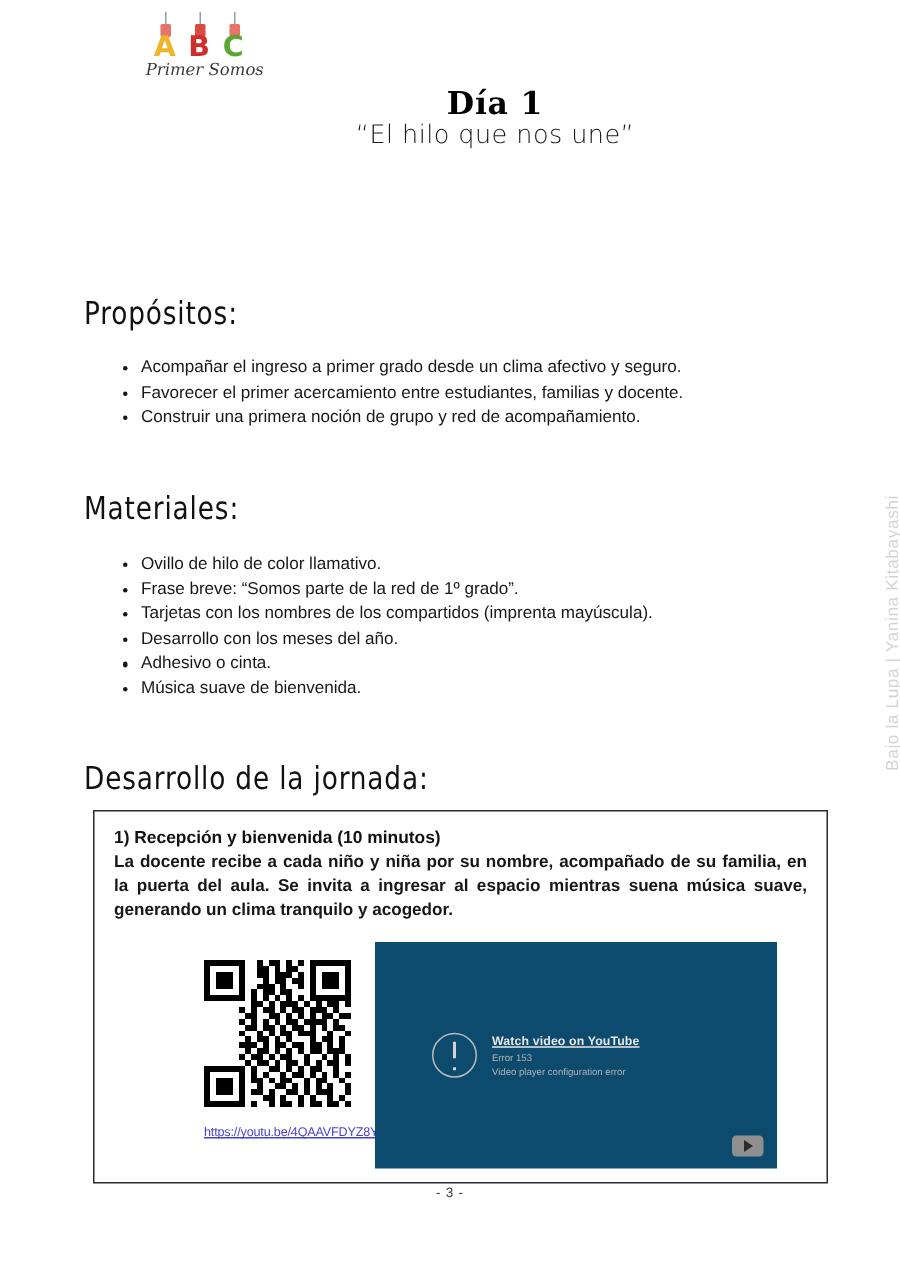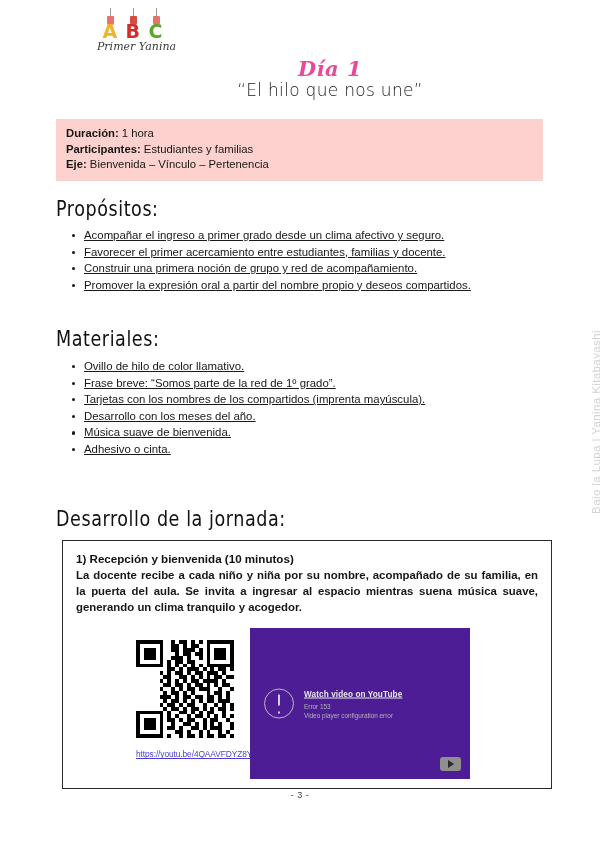--- a/index.html
+++ b/index.html
@@ -92,24 +92,23 @@
   .doc-title-wrap {
     position: absolute;
     left: 200px;
     top: 57px;
     width: 260px;
     text-align: center;
   }
   .doc-title {
     font-family: "DejaVu Serif", serif;
     font-weight: bold;
-    font-style: italic;
     font-size: 21px;
     line-height: 24px;
-    color: #ec4899;
+    color: #000000;
     letter-spacing: 0.5px;
   }
   .doc-subtitle {
     font-family: "DejaVu Sans", sans-serif;
     font-size: 17px;
     line-height: 21px;
     color: #181818;
     margin-top: -1px;
     font-weight: 300;
     letter-spacing: 0.3px;
@@ -145,24 +144,23 @@
     color: #111;
     letter-spacing: 0.6px;
     white-space: nowrap;
     transform: scaleX(0.93);
     transform-origin: left center;
   }
 
   
   .bullets {
     position: absolute;
-    margin: 2px;
+    margin: 12px;
     padding: 0 0 0 26px;
     list-style: none;
-    text-decoration: underline;
   }
   .bullets li {
     position: relative;
     font-size: 11.4px;
     line-height: 15.6px;
     color: #171717;
     margin: 0 0 1px 0;
   }
   .bullets li::before {
     content: "";
@@ -232,23 +230,23 @@
     text-decoration: underline;
     white-space: nowrap;
     letter-spacing: -0.1px;
   }
 
   
   .video-player {
     position: absolute;
     left: 174px;
     top: 4px;
-    width: 220px;
+    width: 268px;
     height: 151px;
-    background: #4c1d95;
+    background: #0c4a6e;
   }
   .video-error {
     position: absolute;
     left: 50%;
     top: 50%;
     transform: translate(-50%, -50%);
     display: flex;
     align-items: center;
     gap: 10px;
     width: 192px;
@@ -361,56 +359,44 @@
       <div class="logo-string s-a"></div>
       <div class="logo-string s-b"></div>
       <div class="logo-string s-c"></div>
       <div class="logo-tag t-a"></div>
       <div class="logo-tag t-b"></div>
       <div class="logo-tag t-c"></div>
       <div class="logo-letter l-a">A</div>
       <div class="logo-letter l-b">B</div>
       <div class="logo-letter l-c">C</div>
     </div>
-    <div class="logo-sub">Primer Yanina</div>
+    <div class="logo-sub">Primer Somos</div>
   </div>
 
   <div class="doc-title-wrap">
     <div class="doc-title">Día 1</div>
     <div class="doc-subtitle">“El hilo que nos une”</div>
   </div>
 
-  <div class="info-box">
-    <div class="info-line">
-      <b>Duración:</b><span> 1 hora</span>
-    </div>
-    <div class="info-line">
-      <b>Participantes:</b><span> Estudiantes y familias</span>
-    </div>
-    <div class="info-line">
-      <b>Eje:</b><span> Bienvenida – Vínculo – Pertenencia</span>
-    </div>
-  </div>
 
   <div class="section-heading" style="left:56px; top:198px;">Propósitos:</div>
   <ul class="bullets" style="left:56px; top:226px; width:470px;">
     <li>Acompañar el ingreso a primer grado desde un clima afectivo y seguro.</li>
     <li>Favorecer el primer acercamiento entre estudiantes, familias y docente.</li>
     <li>Construir una primera noción de grupo y red de acompañamiento.</li>
-    <li class="justified">Promover la expresión oral a partir del nombre propio y deseos compartidos.</li>
   </ul>
 
   <div class="section-heading" style="left:56px; top:328px;">Materiales:</div>
   <ul class="bullets" style="left:56px; top:357px; width:470px;">
     <li>Ovillo de hilo de color llamativo.</li>
     <li>Frase breve: “Somos parte de la red de 1º grado”.</li>
     <li>Tarjetas con los nombres de los compartidos (imprenta mayúscula).</li>
     <li>Desarrollo con los meses del año.</li>
+    <li>Adhesivo o cinta.</li>
     <li>Música suave de bienvenida.</li>
-    <li>Adhesivo o cinta.</li>
   </ul>
 
   <div class="section-heading" style="left:56px; top:508px;">Desarrollo de la jornada:</div>
 
   <div class="activity-box">
     <div class="activity-title">1) Recepción y bienvenida (10 minutos)</div>
     <div class="activity-body">La docente recibe a cada niño y niña por su nombre, acompañado de su familia, en la puerta del aula. Se invita a ingresar al espacio mientras suena música suave, generando un clima tranquilo y acogedor.</div>
 
     <div class="media-row">
 

